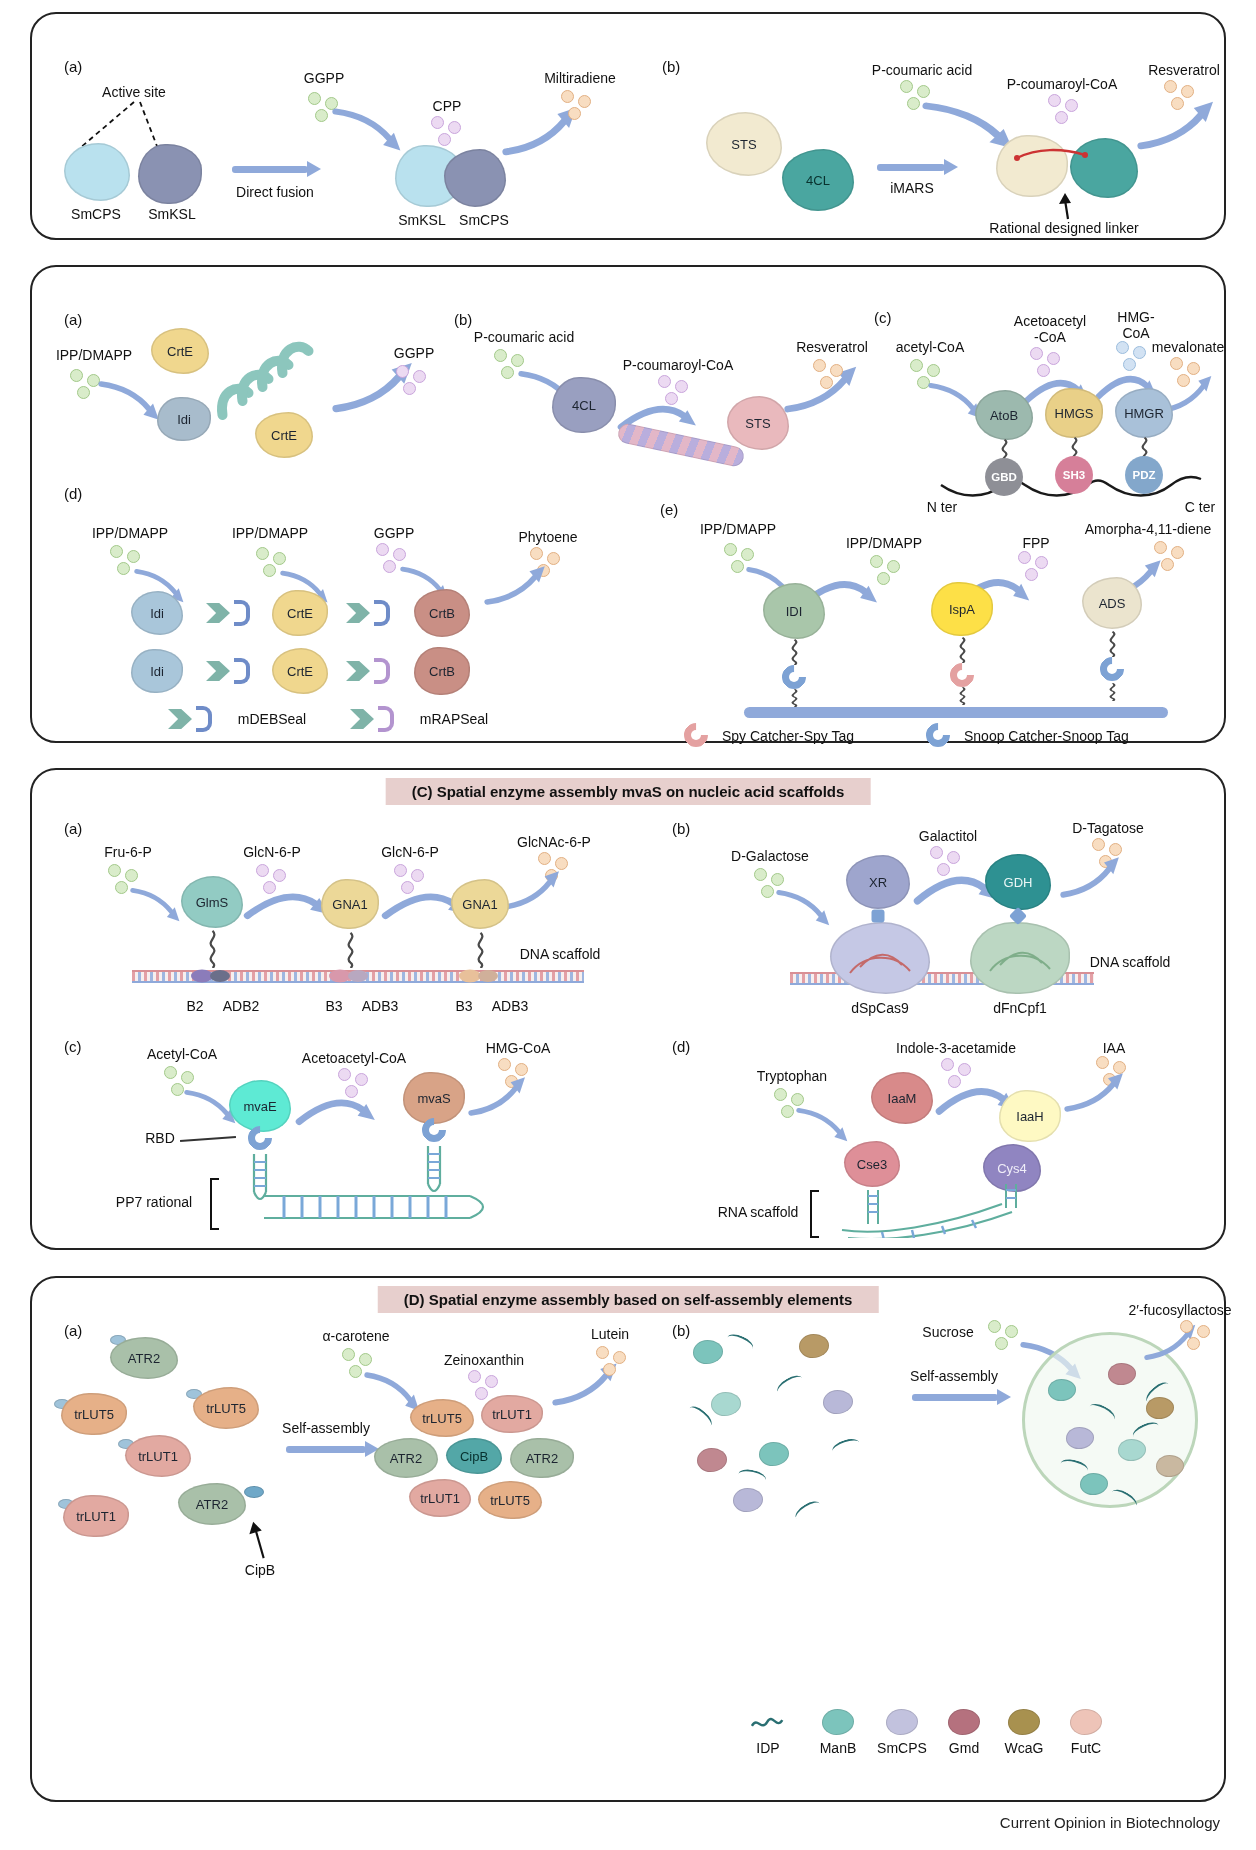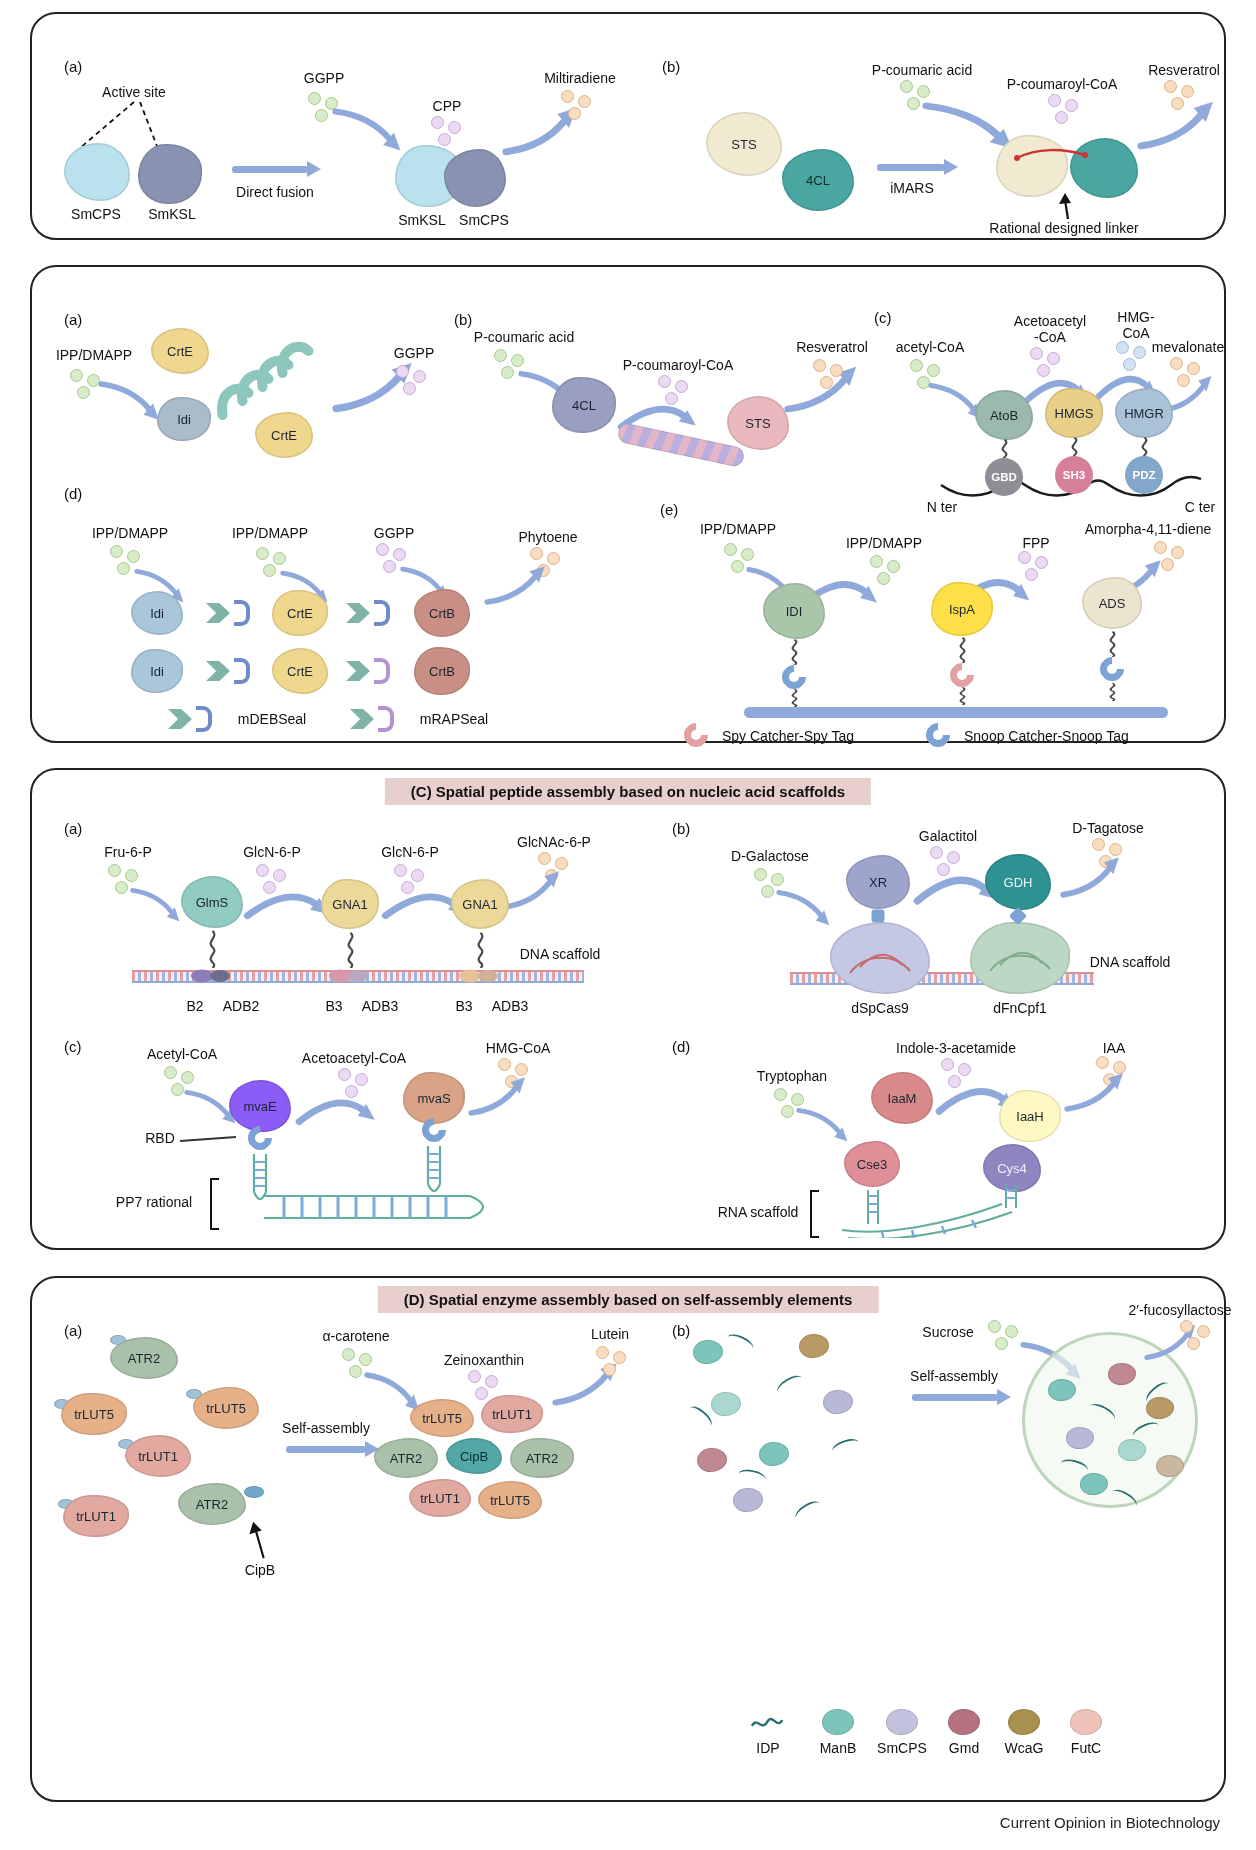--- a/index.html
+++ b/index.html
@@ -407,21 +407,21 @@
           <path d="M7,1 C14,7 0,12 7,18 C14,24 0,28 7,34 C11,37 7,40 7,40" fill="none" stroke="#4a4a4a" stroke-width="2.4"></path>
         </svg></div>
   <div class="mem" style="left:712px;top:440px;width:424px;height:11px"></div>
   <div class="pac" style="left:664px;top:468px;border-color:#e4a1a1;border-top-color:transparent"></div>
   <div class="LL" style="left:690px;top:461px">Spy Catcher-Spy Tag</div>
   <div class="pac" style="left:906px;top:468px"></div>
   <div class="LL" style="left:932px;top:461px">Snoop Catcher-Snoop Tag</div>
 </div>
 
 <div class="P" style="left:30px;top:768px;width:1196px;height:482px">
-  <div class="PT">(C) Spatial peptide assembly based on nucleic acid scaffolds</div>
+  <div class="PT">(C) Spatial enzyme assembly mvaS on nucleic acid scaffolds</div>
 
   <div class="T" style="left:32px;top:50px">(a)</div>
   <div class="L" style="left:96px;top:74px">Fru-6-P</div>
   <div class="D green" style="left:92px;top:110px">
         <i></i>
         <i></i>
         <i></i>
       </div>
   <div class="L" style="left:240px;top:74px">GlcN-6-P</div>
   <div class="D pink" style="left:240px;top:110px">
@@ -558,21 +558,21 @@
           <polygon points="95,65 71,57 86,39" fill="#8fa9da"></polygon>
         </svg></div>
   <div class="SW" style="left:262px;top:318px;width:86px;height:42px"><svg viewBox="0 0 100 50" width="100%" height="100%" preserveAspectRatio="none">
           <path d="M6,40 Q50,4 80,26" fill="none" stroke="#8fa9da" stroke-width="8" stroke-linecap="round"></path>
           <polygon points="94,38 74,33 84,19" fill="#8fa9da"></polygon>
         </svg></div>
   <div class="SW" style="left:436px;top:304px;width:60px;height:44px"><svg viewBox="0 0 100 70" width="100%" height="100%" preserveAspectRatio="none">
           <path d="M5,62 C35,58 62,44 80,22" fill="none" stroke="#8fa9da" stroke-width="9" stroke-linecap="round"></path>
           <polygon points="95,5 71,13 86,31" fill="#8fa9da"></polygon>
         </svg></div>
-  <div class="B r1" style="left:228px;top:336px;width:62px;height:52px;background:#8b5cf6">mvaE</div>
+  <div class="B r1" style="left:228px;top:336px;width:62px;height:52px;background:#5eead4">mvaE</div>
   <div class="B r2" style="left:402px;top:328px;width:62px;height:52px;background:#d8a387">mvaS</div>
   <div class="pac" style="left:228px;top:368px"></div>
   <div class="pac" style="left:402px;top:360px"></div>
   <div class="L" style="left:128px;top:360px">RBD</div>
   <div style="position:absolute;left:148px;top:368px;width:56px;height:2px;background:#333;transform:rotate(-4deg)"></div>
   <svg style="position:absolute;left:206px;top:382px" width="44" height="58" viewBox="0 0 44 58">
         <path d="M16,2 V40 M28,2 V40" stroke="#5fae9e" stroke-width="2.2" fill="none"></path>
         <path d="M16,10 H28 M16,18 H28 M16,26 H28 M16,34 H28" stroke="#7aa8d8" stroke-width="2.2"></path>
         <path d="M16,40 Q22,54 28,40" stroke="#5fae9e" stroke-width="2.2" fill="none"></path>
       </svg>

